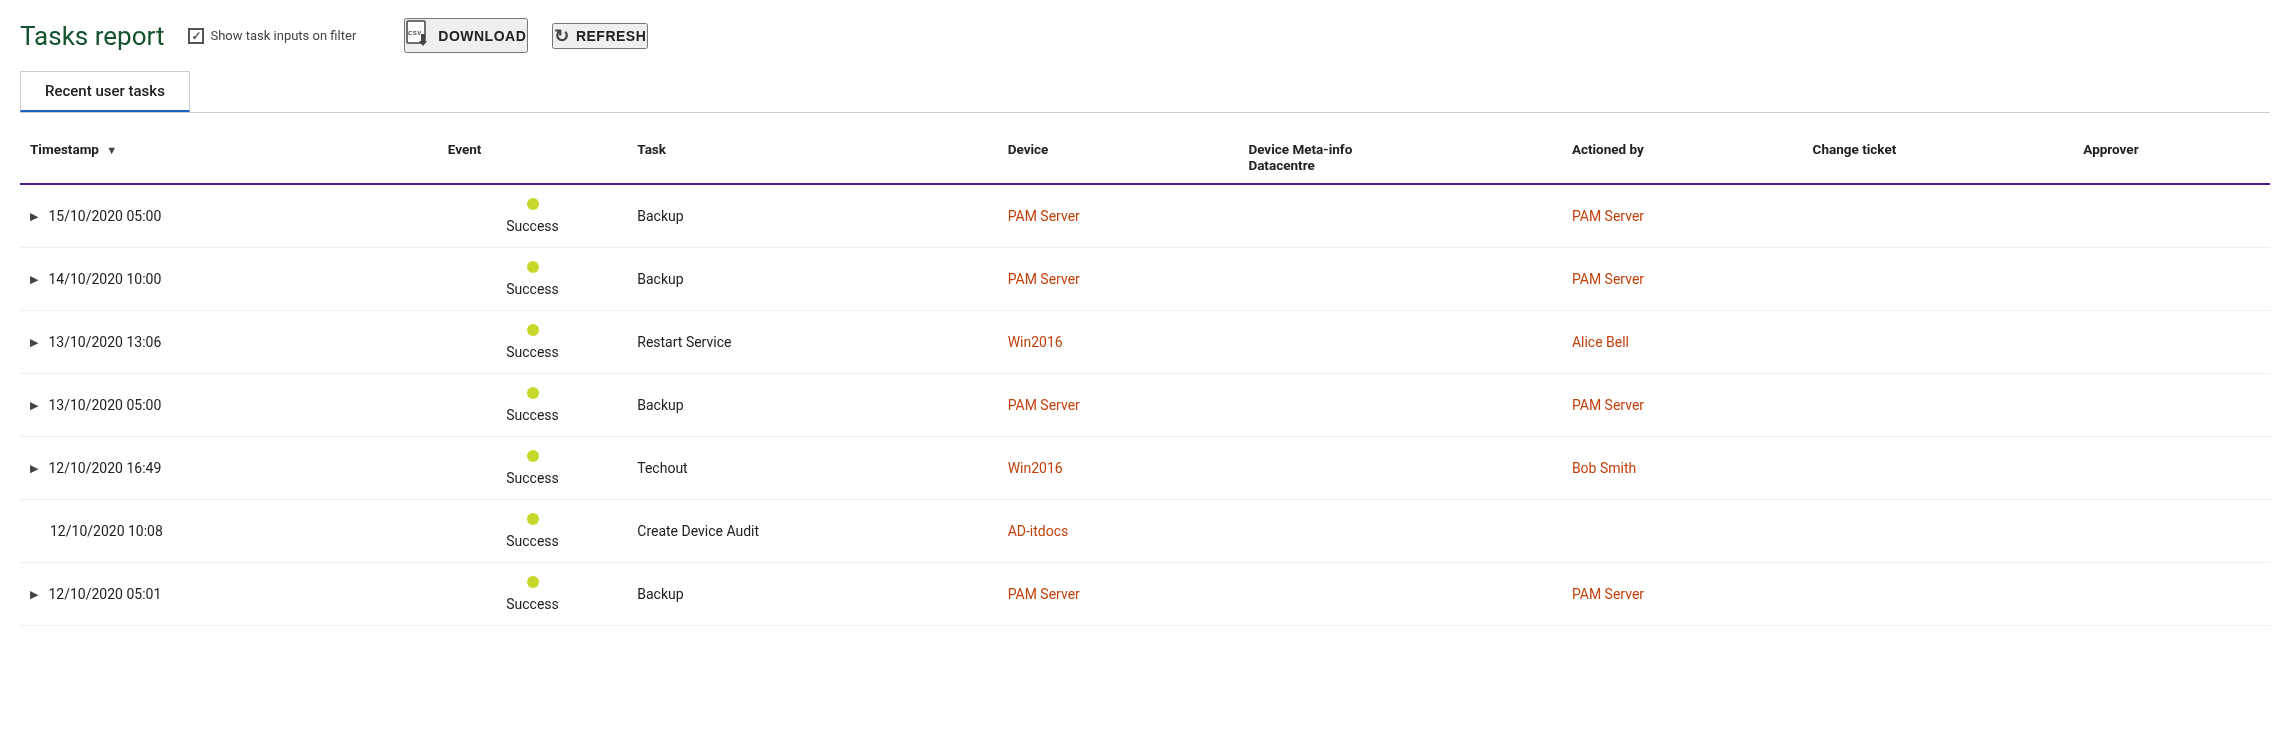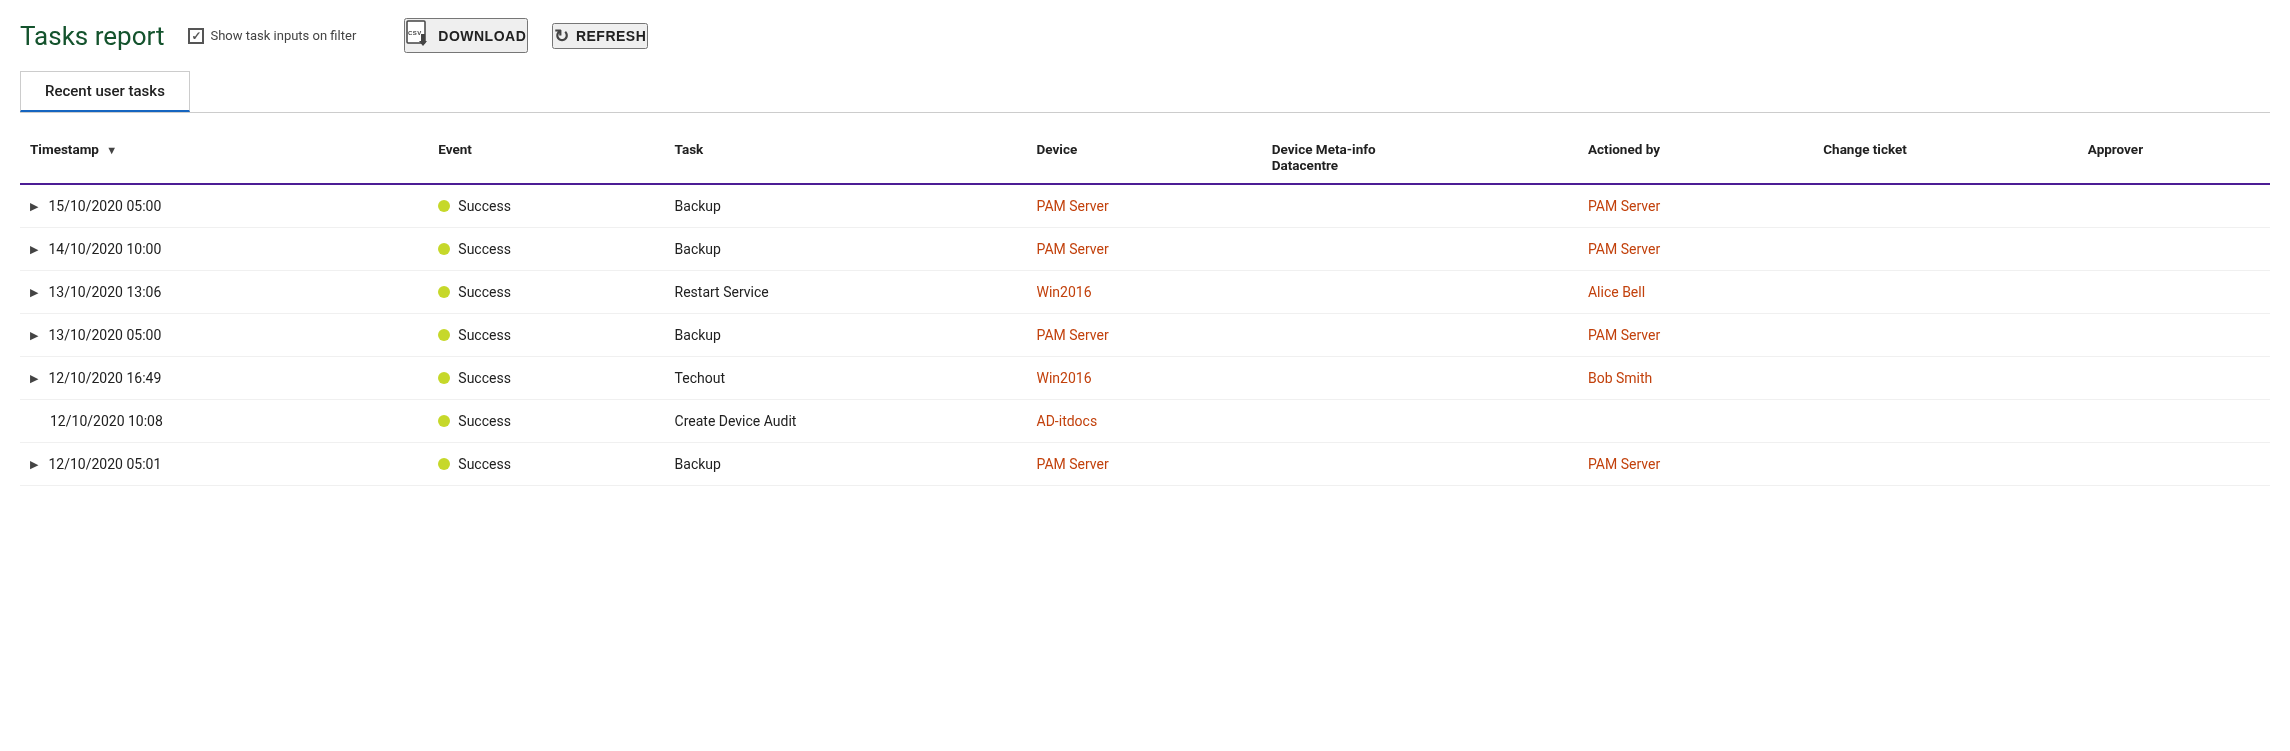--- a/index.html
+++ b/index.html
@@ -166,20 +166,21 @@
       align-items: center;
       gap: 6px;
       white-space: nowrap;
     }
 
     .event-cell {
       display: flex;
       align-items: center;
       gap: 8px;
       white-space: nowrap;
+      flex-direction: column;
     }
 
     .status-dot {
       width: 12px;
       height: 12px;
       border-radius: 50%;
       display: inline-block;
       flex-shrink: 0;
     }
 

